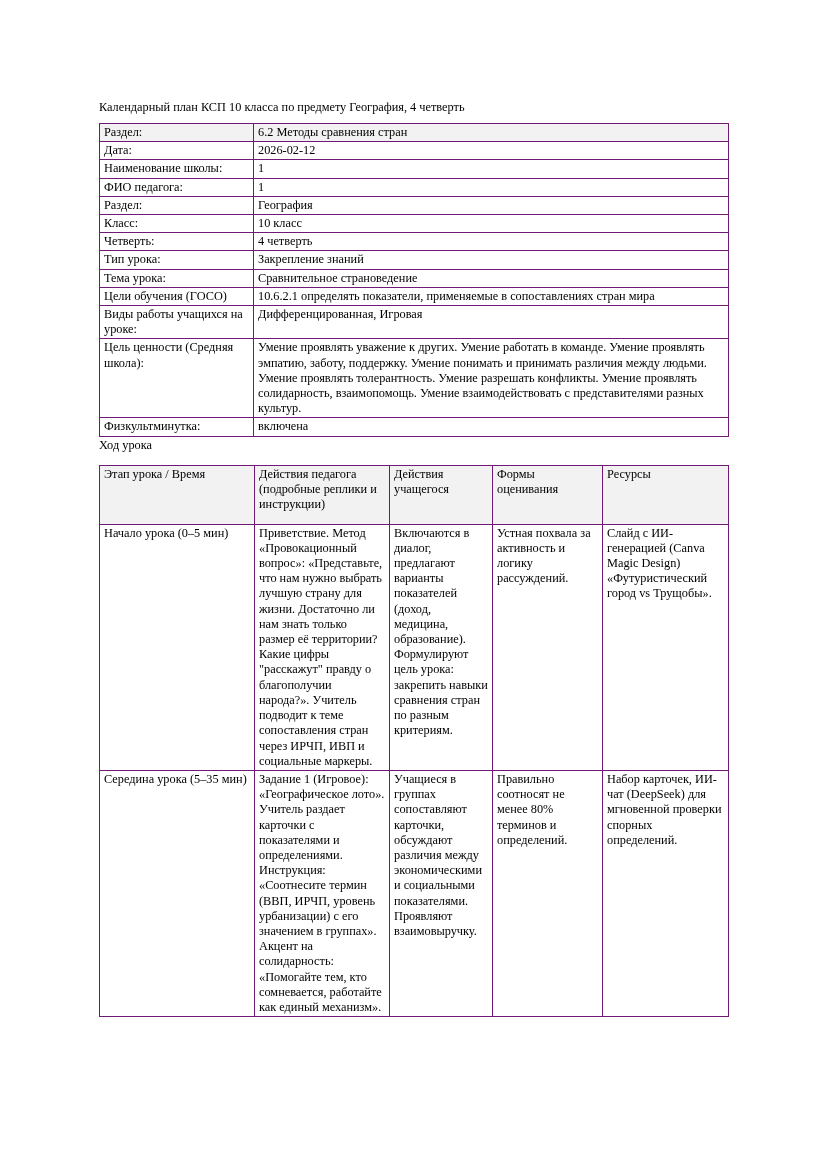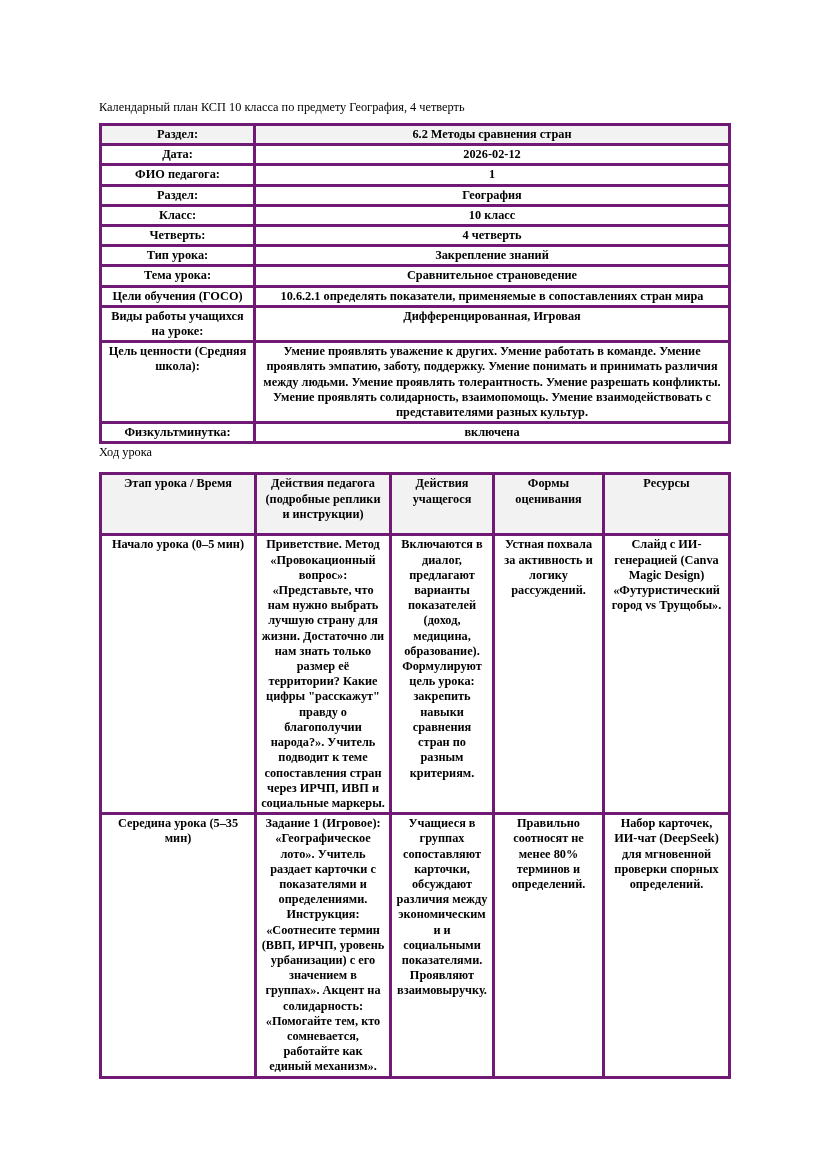--- a/index.html
+++ b/index.html
@@ -30,25 +30,25 @@
     white-space: nowrap;
   }
   table {
     border-collapse: collapse;
     table-layout: fixed;
     width: 629px;
     font-size: 12.3px;
     line-height: 15.2px;
   }
   table td, table th {
-    border: 3px solid #701a75;
+    border: 1px solid #701a75;
     padding: 1px 4px 1px 4px;
     vertical-align: top;
-    text-align: center;
-    font-weight: bold;
+    text-align: left;
+    font-weight: normal;
     overflow: visible;
     word-wrap: break-word;
     white-space: normal;
   }
   
   .info-table {
     margin-bottom: 0;
   }
   .info-table col.label-col { width: 154px; }
   .info-table col.value-col { width: 475px; }
@@ -96,20 +96,24 @@
       <col class="value-col">
     </colgroup>
     <tbody>
       <tr class="shaded">
         <td class="label">Раздел:</td>
         <td class="value">6.2 Методы сравнения стран</td>
       </tr>
       <tr>
         <td class="label">Дата:</td>
         <td class="value">2026-02-12</td>
+      </tr>
+      <tr>
+        <td class="label">Наименование школы:</td>
+        <td class="value">1</td>
       </tr>
       <tr>
         <td class="label">ФИО педагога:</td>
         <td class="value">1</td>
       </tr>
       <tr>
         <td class="label">Раздел:</td>
         <td class="value">География</td>
       </tr>
       <tr>

